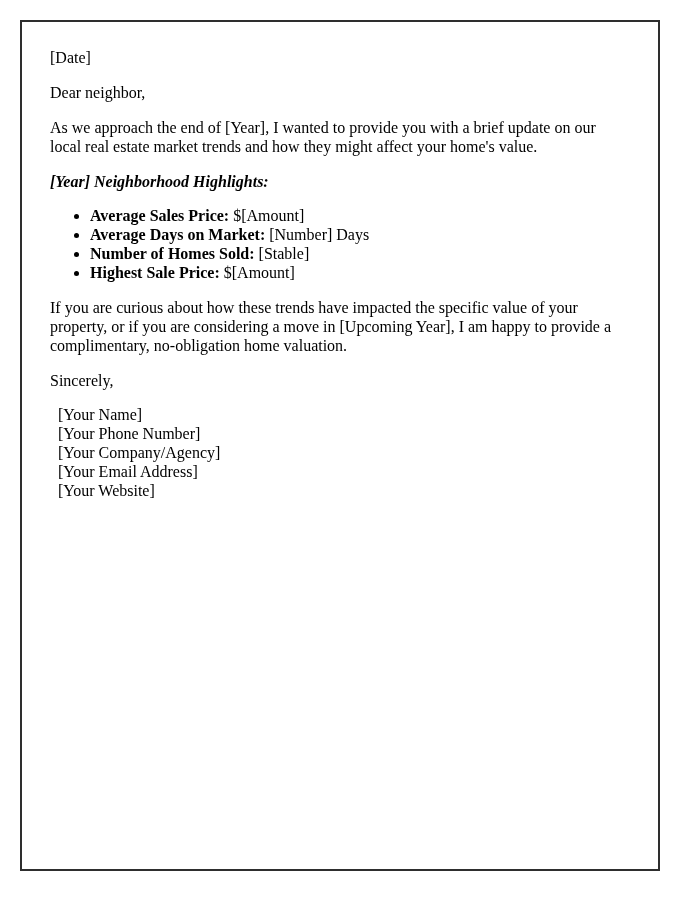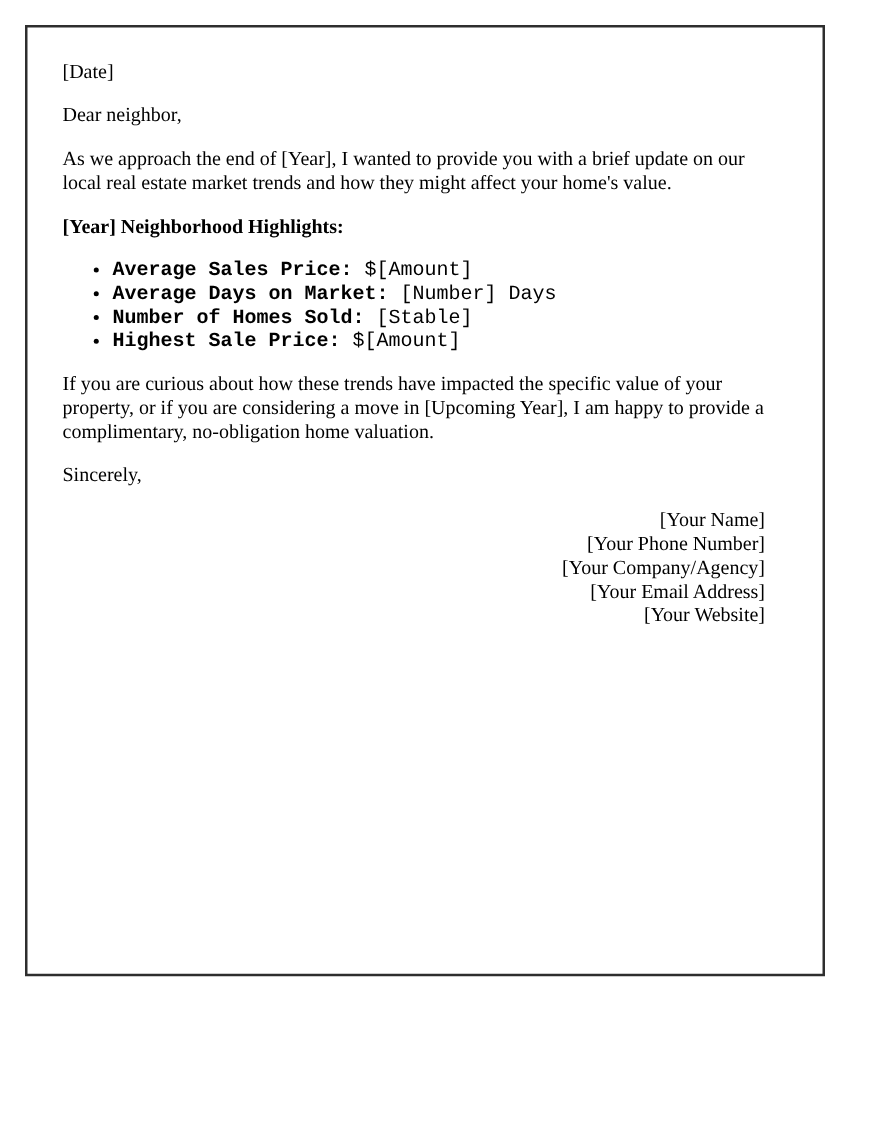--- a/index.html
+++ b/index.html
@@ -12,52 +12,51 @@
     font-size: 16px;
     color: #000000;
     line-height: 1.18;
   }
   .letter-page {
     box-sizing: border-box;
     position: absolute;
     left: 20px;
     top: 20px;
     width: 640px;
-    height: 761px;
+    height: 851px;
     border: 2px solid #2e2e2e;
     background: #ffffff;
     padding: 27px 28px 20px 28px;
     overflow: hidden;
   }
   .para {
     margin: 0 0 16px 0;
   }
   .para .line {
     display: block;
   }
   .highlights-heading {
     font-weight: bold;
     margin: 0 0 16px 0;
+    font-style: italic;
   }
   ul.highlights-list {
     margin: 0 0 16px 0;
     padding: 0 0 0 40px;
     list-style-type: disc;
   }
   ul.highlights-list li {
     margin: 0;
     padding: 0;
-    font-family: Liberation Mono, monospace;
   }
   .hl-label {
     font-weight: bold;
   }
   .signature-block {
-    margin: 18px;
-    text-align: right;
+    margin: 8px;
   }
 </style>
 </head>
 <body>
 
 <div class="letter-page">
 
   <p class="para">[Date]</p>
 
   <div class="para">

